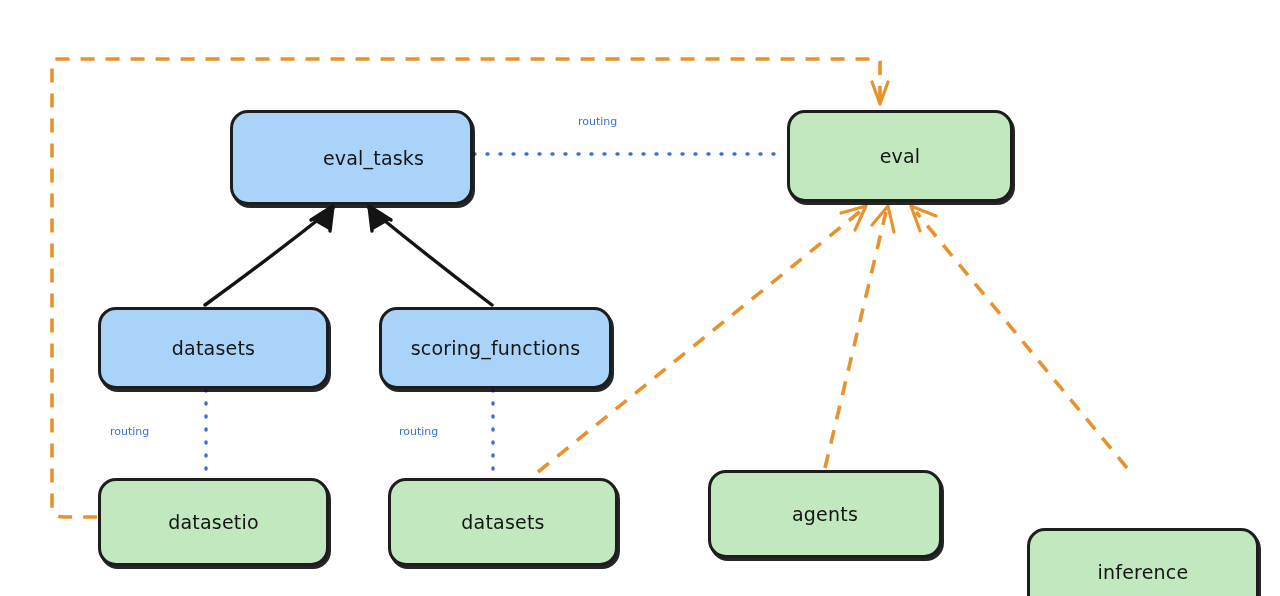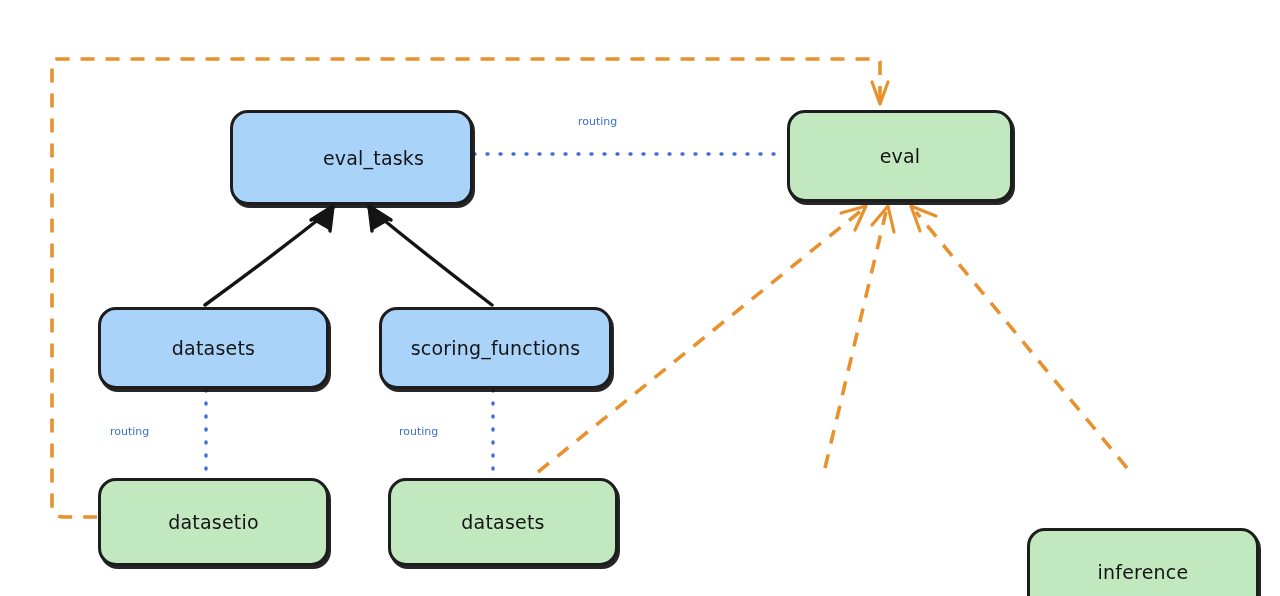--- a/index.html
+++ b/index.html
@@ -128,20 +128,23 @@
   </div>
 
   <div class="node node-api" style="left:379px; top:307px; width:233px; height:82px;">
     <span class="node-label">scoring_functions</span>
   </div>
 
   <div class="node node-provider" style="left:388px; top:478px; width:230px; height:88px;">
     <span class="node-label">datasets</span>
   </div>
 
+  <div class="node node-provider" style="left:708px; top:470px; width:234px; height:88px;">
+    <span class="node-label">agents</span>
+  </div>
 
   <div class="node node-provider" style="left:1027px; top:494px; width:232px; height:88px;margin-top:34px;">
     <span class="node-label">inference</span>
   </div>
 
   <div class="edge-label" style="left:578px; top:115px;">routing</div>
 
   <div class="edge-label" style="left:110px; top:425px;">routing</div>
 
   <div class="edge-label" style="left:399px; top:425px;">routing</div>

